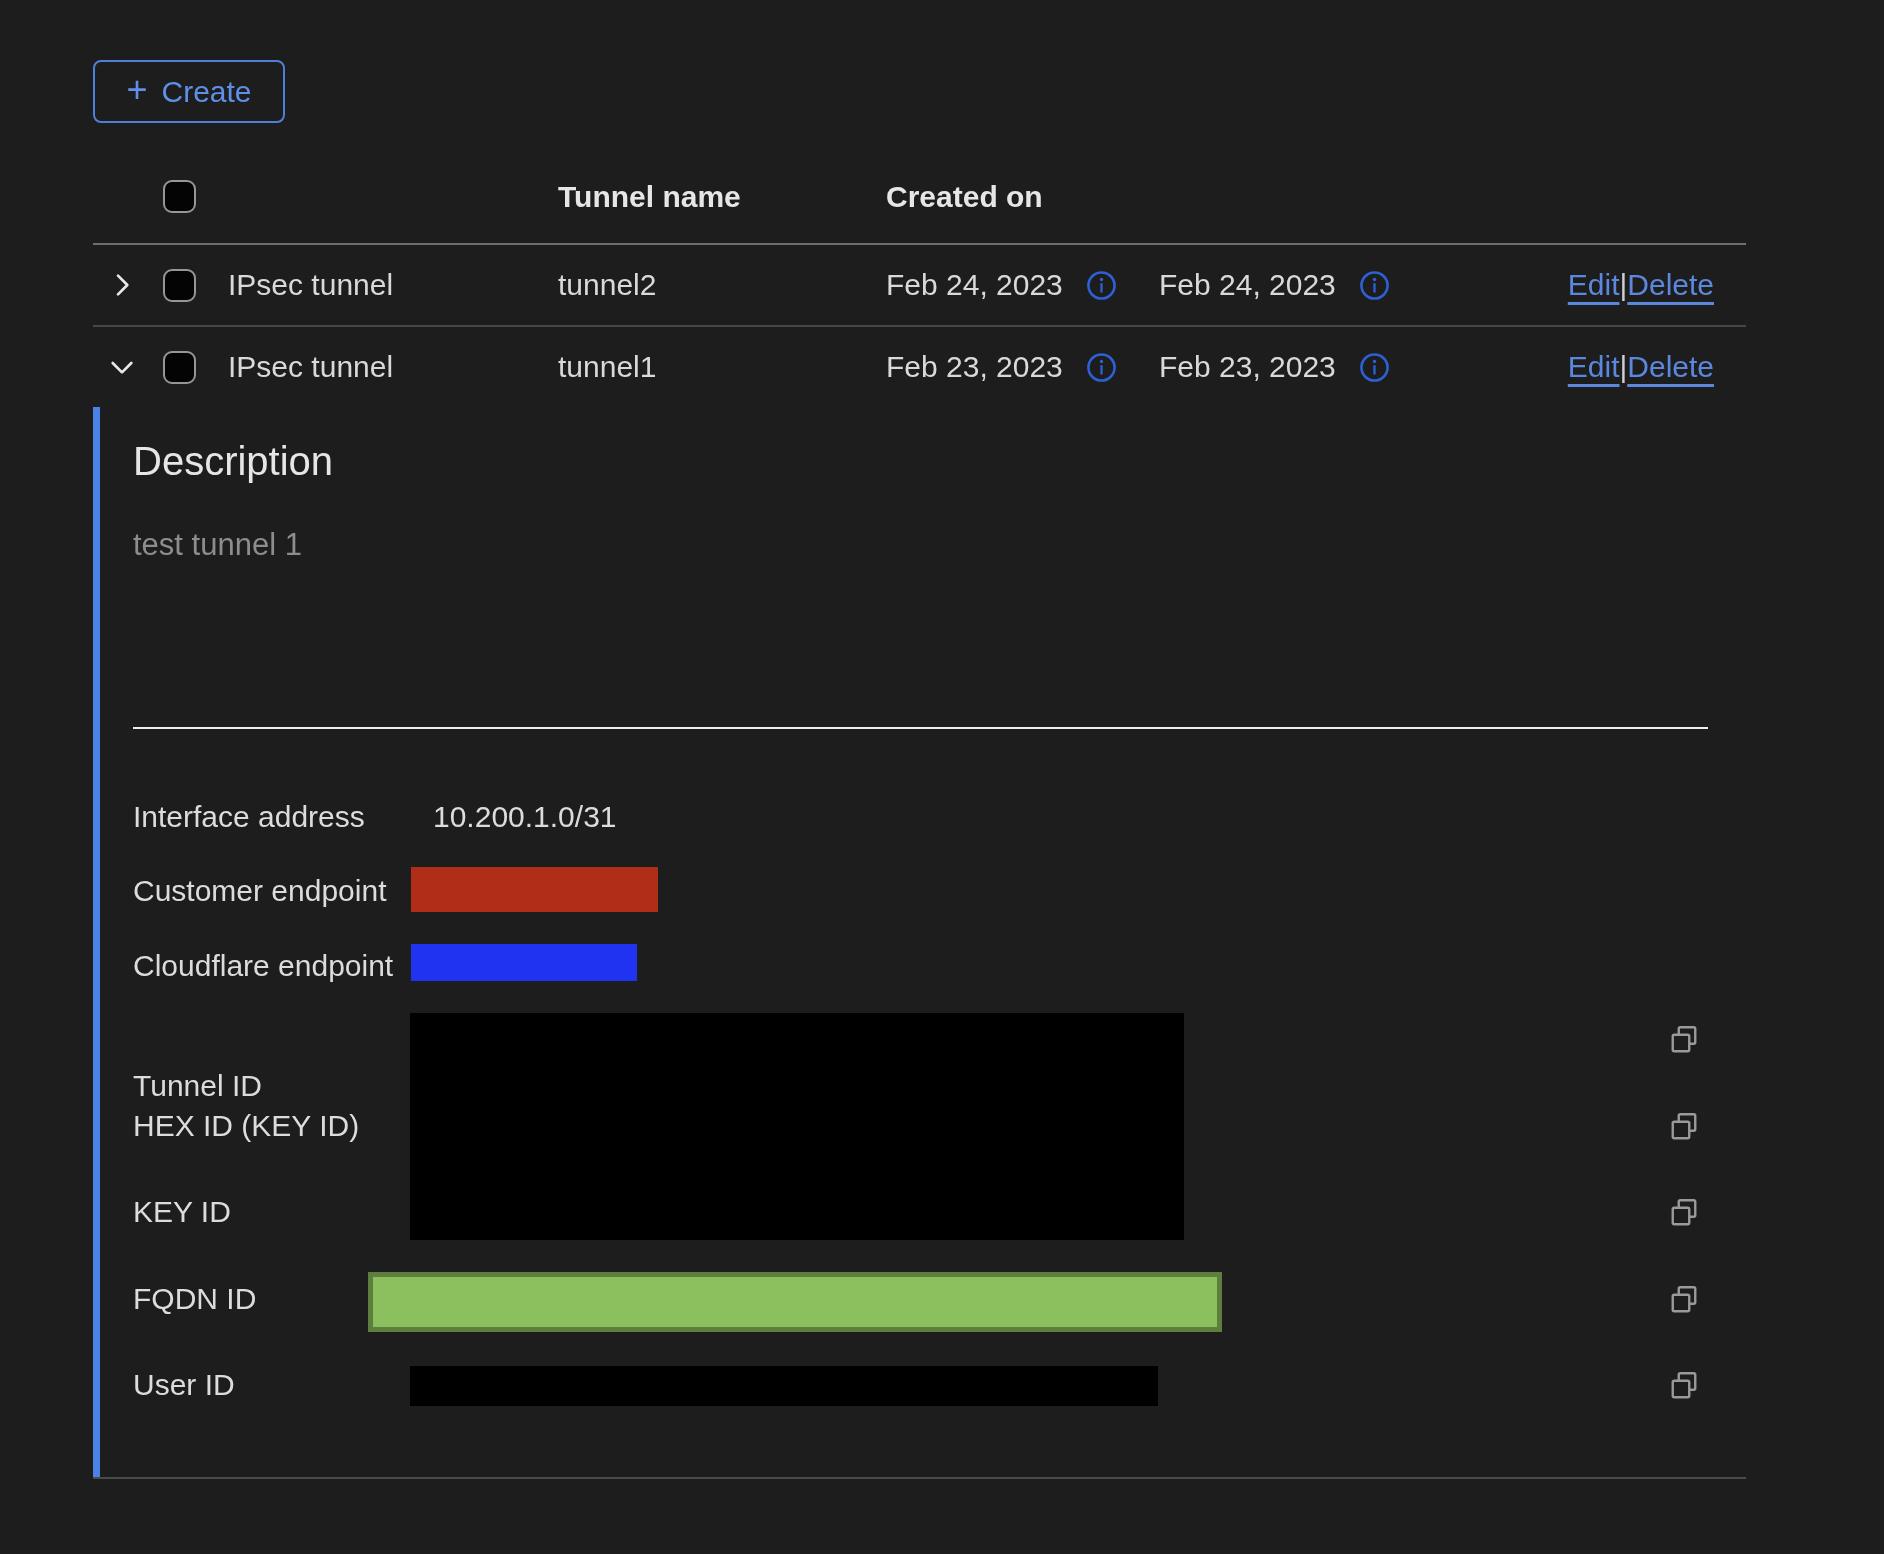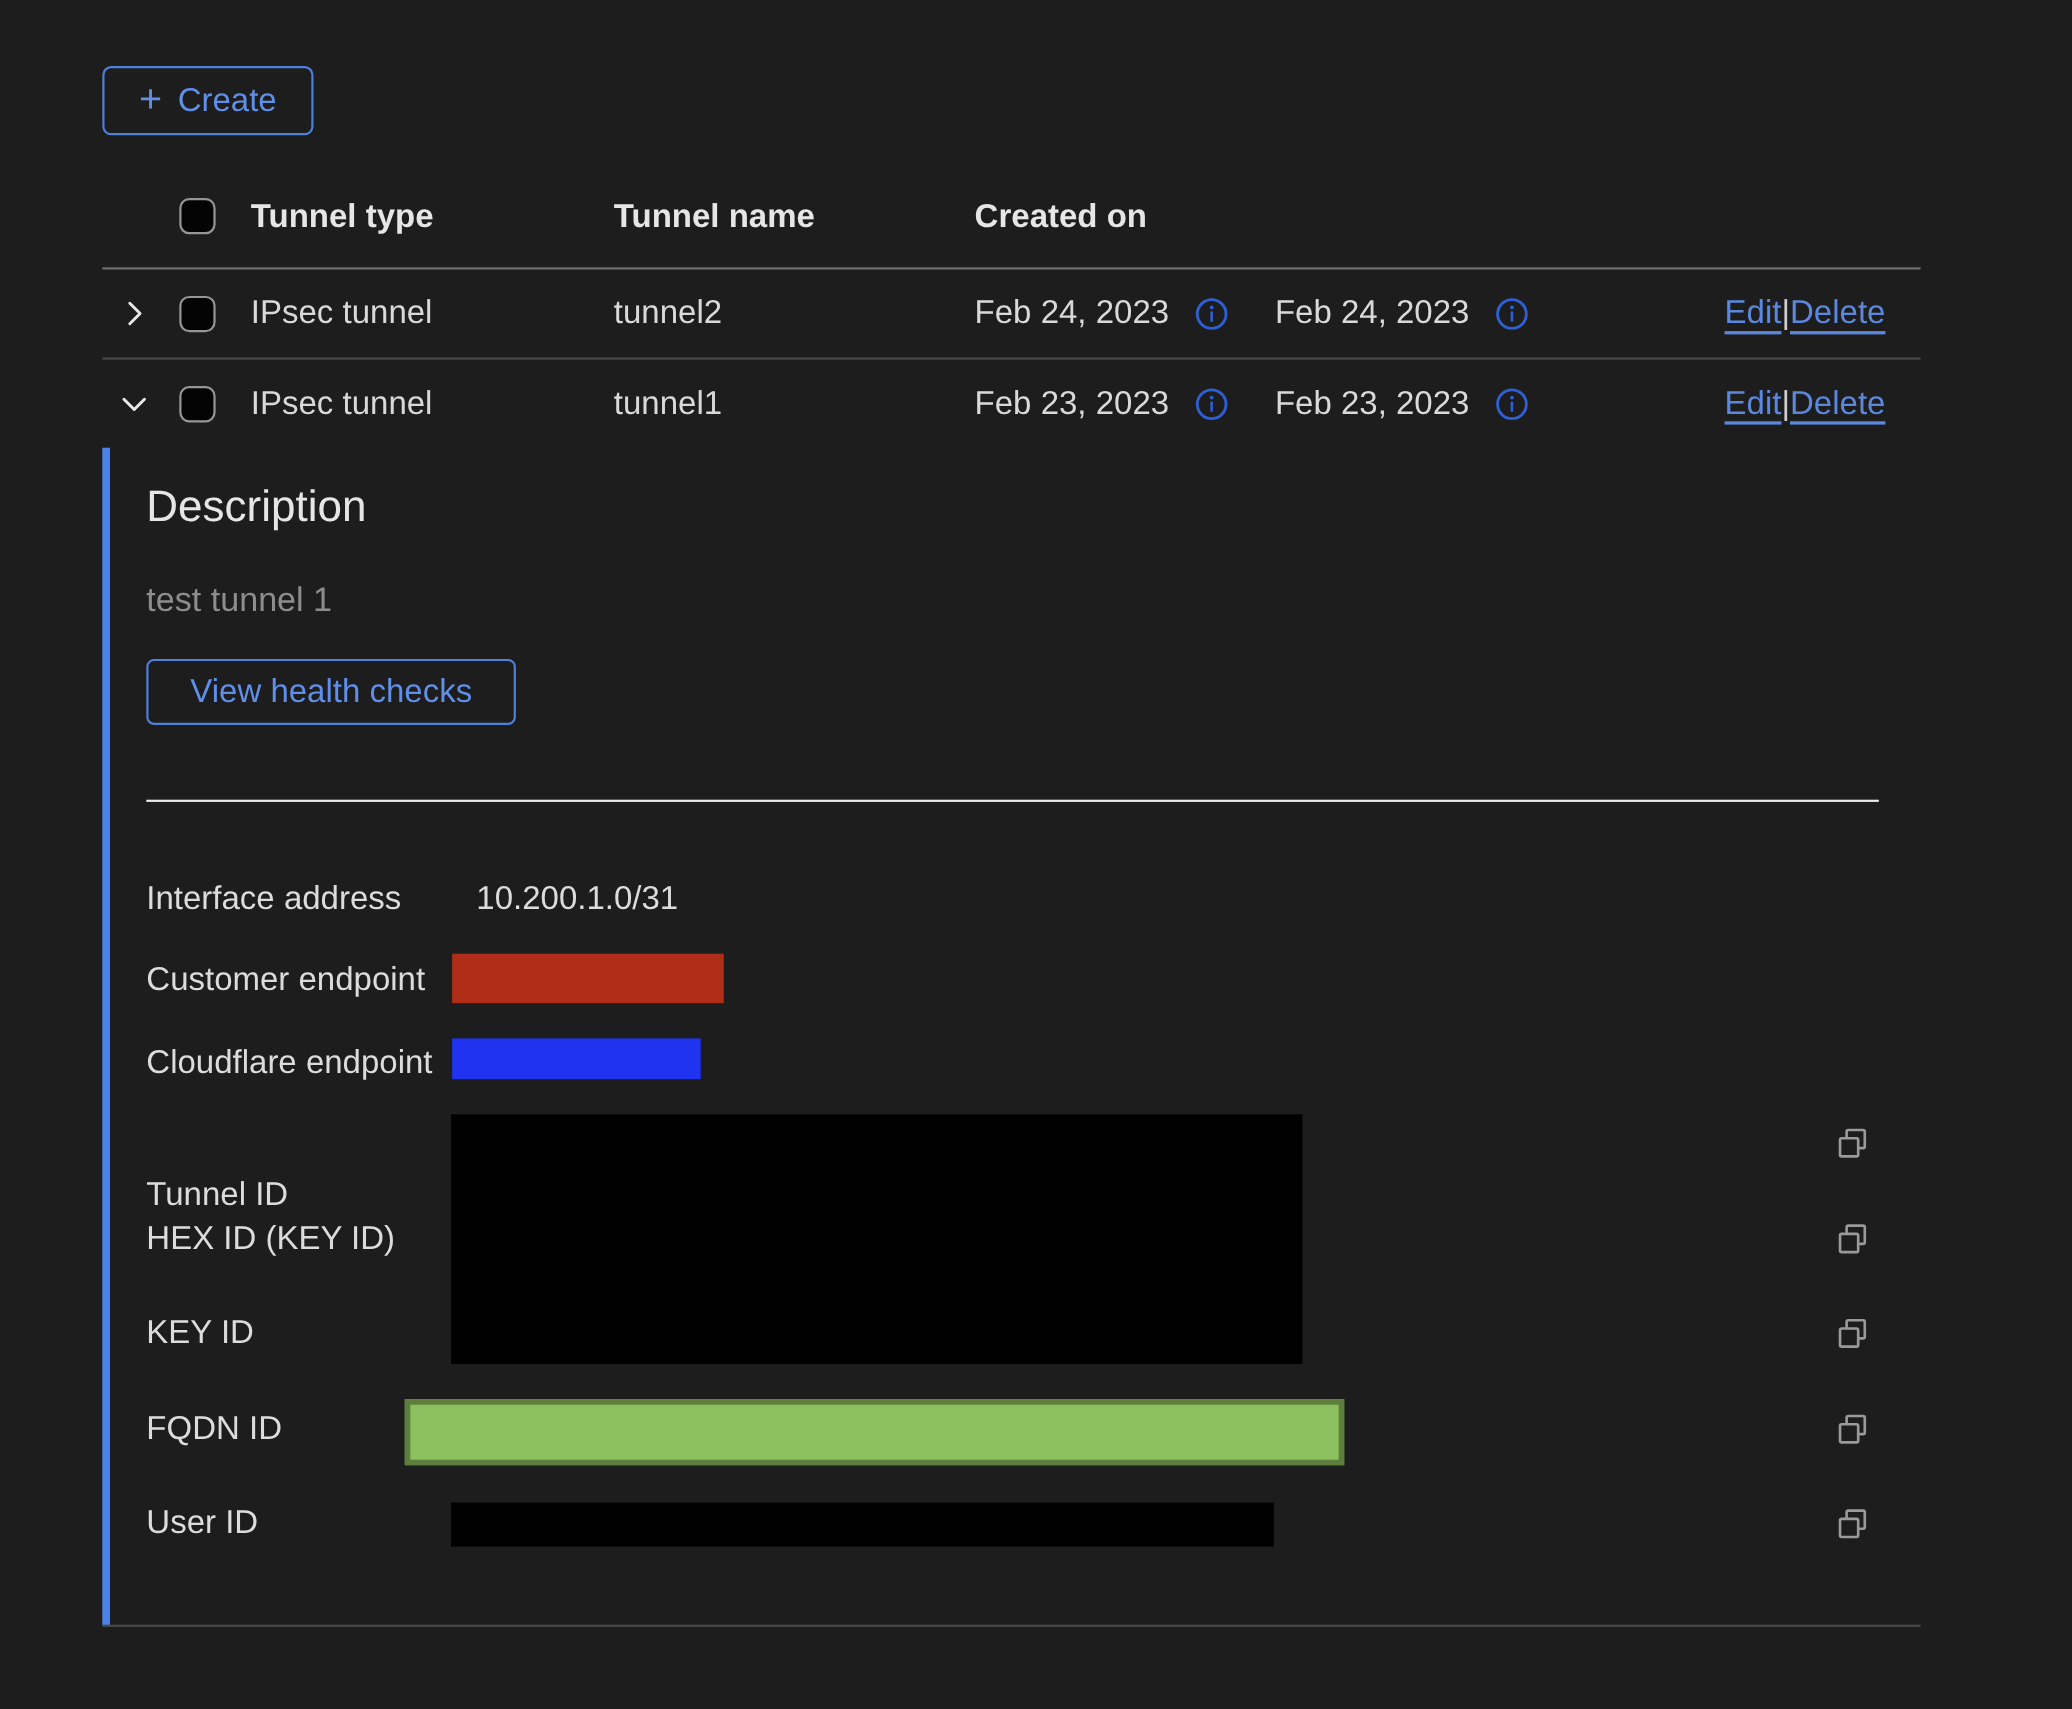--- a/index.html
+++ b/index.html
@@ -90,21 +90,20 @@
     <span class="plus">+</span>
     <span>Create</span>
   </button>
 
   <div class="abs table">
 
     <div class="thead">
       <div class="cell c-check">
         <div class="checkbox"></div>
       </div>
-      <div class="cell hdr c-type">Tunnel type</div>
       <div class="cell hdr c-name">Tunnel name</div>
       <div class="cell hdr c-created">Created on</div>
     </div>
 
     <div class="trow1">
       <button class="cell c-chev">
         <svg width="32" height="32" viewBox="0 0 24 24" fill="none" stroke="#e8e8e8" stroke-width="2" stroke-linecap="round" stroke-linejoin="round">
             <polyline points="9 5 16 12 9 19"></polyline>
           </svg>
       </button>
@@ -177,21 +176,20 @@
         <span class="link">Delete</span>
       </div>
     </div>
   </div>
 
   <div class="abs expand-bar"></div>
 
   <div class="abs desc-label">Description</div>
   <div class="abs desc-value">test tunnel 1</div>
 
-  <button class="abs btn-health">View health checks</button>
 
   <div class="abs divider-light"></div>
 
   <div class="abs fld f-interface">Interface address</div>
   <div class="abs fld v-interface">10.200.1.0/31</div>
 
   <div class="abs fld f-customer">Customer endpoint</div>
   <div class="abs redact-red"></div>
 
   <div class="abs fld f-cloudflare">Cloudflare endpoint</div>

